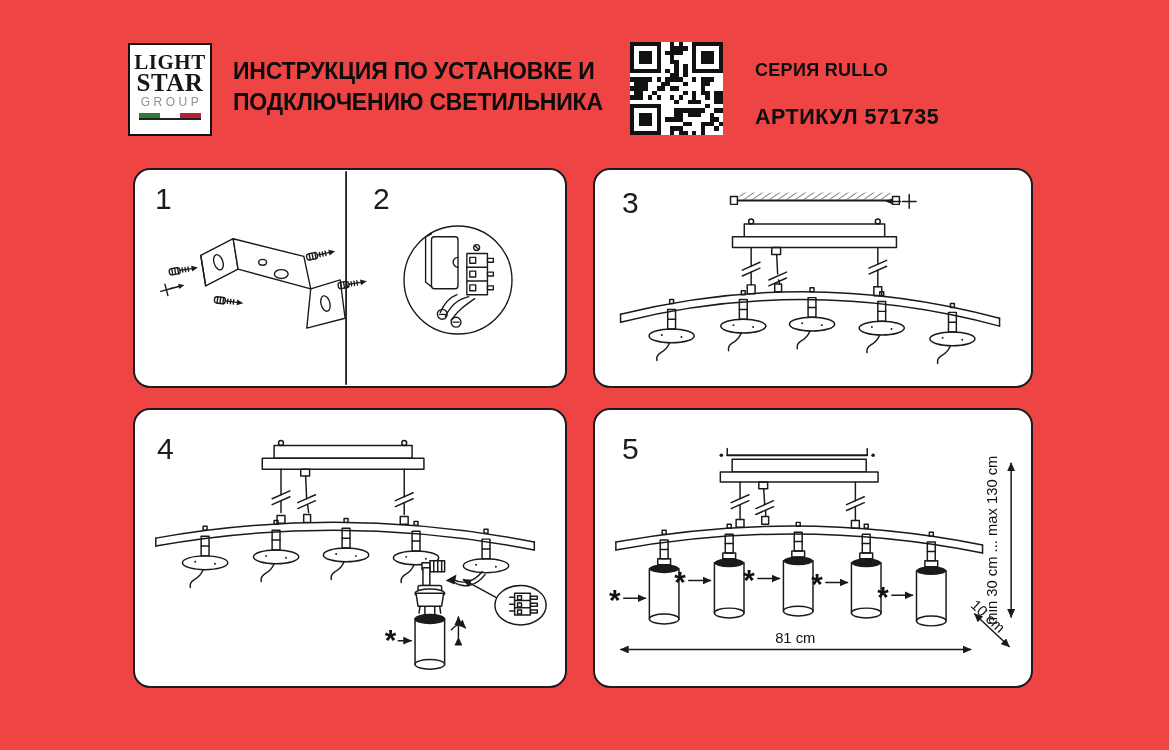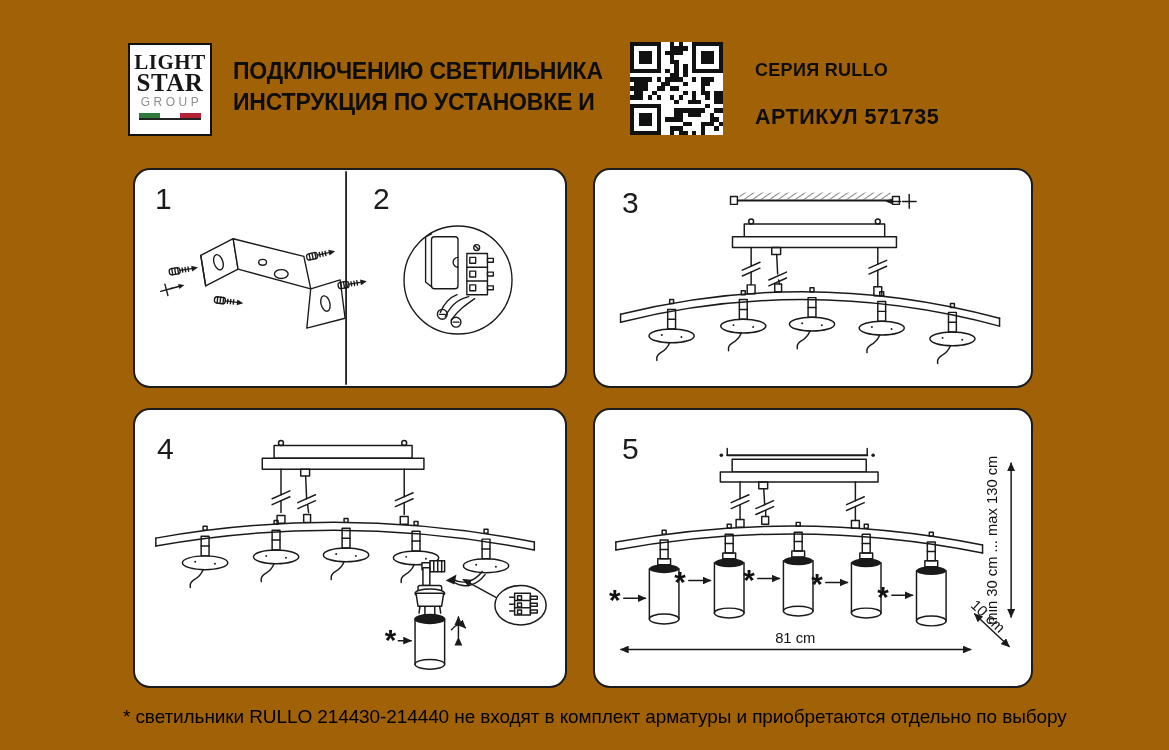--- a/index.html
+++ b/index.html
@@ -1,16 +1,16 @@
 <!DOCTYPE html>
 <html><head>
 <meta charset="utf-8">
 <style>
   html,body{margin:0;padding:0;background:#fff;}
-  .sheet{position:relative;width:1169px;height:750px;background:#a16207;
+  .sheet{position:relative;width:1169px;height:750px;background:#ef4444;
          font-family:"Liberation Sans",sans-serif;color:#111;overflow:hidden;}
 
   
   .logo{position:absolute;left:128px;top:43px;width:84px;height:93px;
         border:2.5px solid #121212;box-sizing:border-box;text-align:center;
         padding-top:8px;background:#fff;}
   .logo-light{font-family:"Liberation Serif",serif;font-weight:bold;font-size:21px;line-height:19px;letter-spacing:.5px;color:#161616;}
   .logo-star{font-family:"Liberation Serif",serif;font-weight:bold;font-size:25px;line-height:21px;letter-spacing:.5px;color:#161616;}
   .logo-group{font-size:12px;letter-spacing:3.5px;color:#8f8f8f;margin-top:2px;text-indent:3px;}
   .logo-flag{display:flex;width:62px;height:5px;margin:4px auto 0;border-bottom:2px solid #222;}
@@ -54,22 +54,22 @@
       <div class="logo-star">STAR</div>
       <div class="logo-group">GROUP</div>
       <div class="logo-flag">
         <span class="f-g"></span>
           <span class="f-w"></span>
           <span class="f-r"></span>
       </div>
     </div>
 
     <div class="title">
+      <div>ИНСТРУКЦИЯ ПО УСТАНОВКЕ И</div>
       <div>ПОДКЛЮЧЕНИЮ СВЕТИЛЬНИКА</div>
-      <div>ИНСТРУКЦИЯ ПО УСТАНОВКЕ И</div>
     </div>
 
     <div class="qr">
       <svg viewBox="0 0 21 21" aria-hidden="true">
           <rect x="0" y="0" width="1" height="1"></rect>
           <rect x="1" y="0" width="1" height="1"></rect>
           <rect x="2" y="0" width="1" height="1"></rect>
           <rect x="3" y="0" width="1" height="1"></rect>
           <rect x="4" y="0" width="1" height="1"></rect>
           <rect x="5" y="0" width="1" height="1"></rect>
@@ -616,14 +616,13 @@
       <text class="ast" x="155" y="183" text-anchor="middle">*</text>
       <text class="ast" x="224" y="187" text-anchor="middle">*</text>
       <text class="ast" x="291" y="200" text-anchor="middle">*</text>
       <text class="dim" x="202" y="236" text-anchor="middle">81 cm</text>
       <text class="dim" x="407" y="132" text-anchor="middle" transform="rotate(-90 407 132)">min 30 cm ... max 130 cm</text>
       <text class="dim" x="394" y="213" text-anchor="middle" transform="rotate(43 394 213)">10 cm</text>
     </svg>
     <div class="step-num" style="left:27px;top:24px;">5</div>
   </div>
 
-  <div class="footnote">* светильники RULLO 214430-214440 не входят в комплект арматуры и приобретаются отдельно по выбору</div>
 </div>
 
 </body></html>

